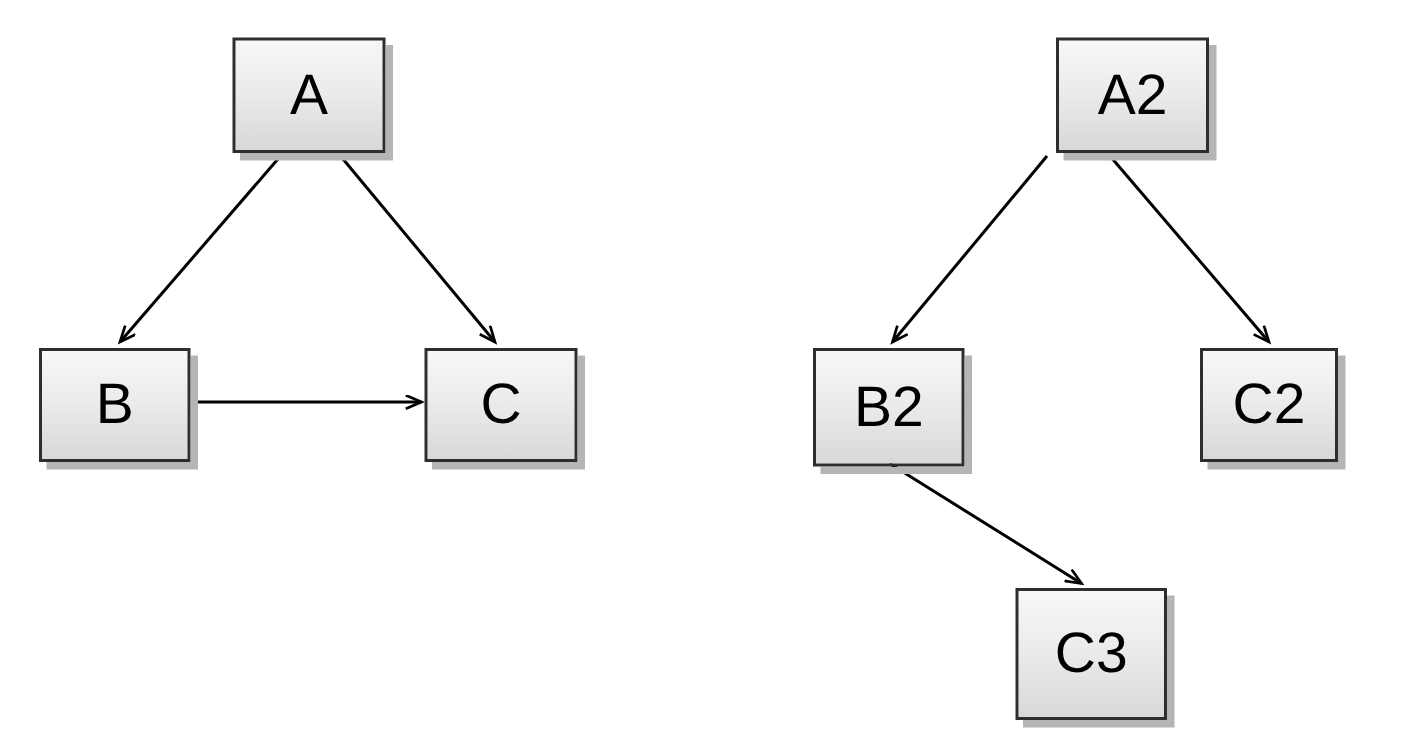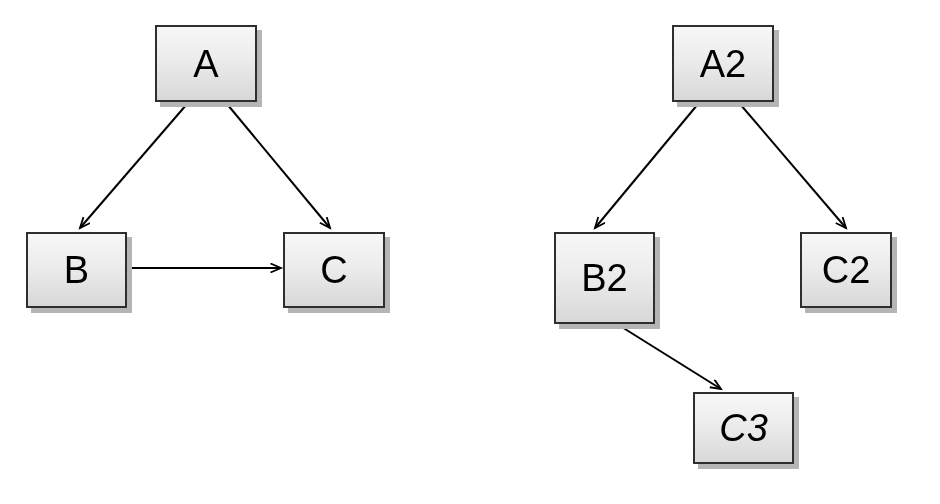--- a/index.html
+++ b/index.html
@@ -62,26 +62,26 @@
   <div id="node-layer">
       <div class="node" style="left: 155px; top: 25px; width: 102px; height: 77px;">
         <span class="node-label">A</span>
       </div>
       <div class="node" style="left: 26px; top: 232px; width: 101px; height: 76px;">
         <span class="node-label">B</span>
       </div>
       <div class="node" style="left: 283px; top: 232px; width: 102px; height: 76px;">
         <span class="node-label">C</span>
       </div>
-      <div class="node" style="left: 672px; top: 25px; width: 102px; height: 77px; align-items: center;">
+      <div class="node" style="left: 704px; top: 25px; width: 102px; height: 77px; align-items: center;">
         <span class="node-label">A2</span>
       </div>
-      <div class="node" style="left: 542px; top: 232px; width: 101px; height: 92px; margin-left: 12px;">
+      <div class="node" style="left: 542px; top: 232px; width: 101px; height: 79px;">
         <span class="node-label">B2</span>
       </div>
       <div class="node" style="left: 800px; top: 232px; width: 92px; height: 76px;">
         <span class="node-label">C2</span>
       </div>
-      <div class="node" style="left: 693px; top: 392px; width: 101px; height: 72px; font-style: italic;">
+      <div class="node" style="left: 677px; top: 392px; width: 101px; height: 88px;">
         <span class="node-label">C3</span>
       </div>
     </div>
 </div>
 
 </body></html>

